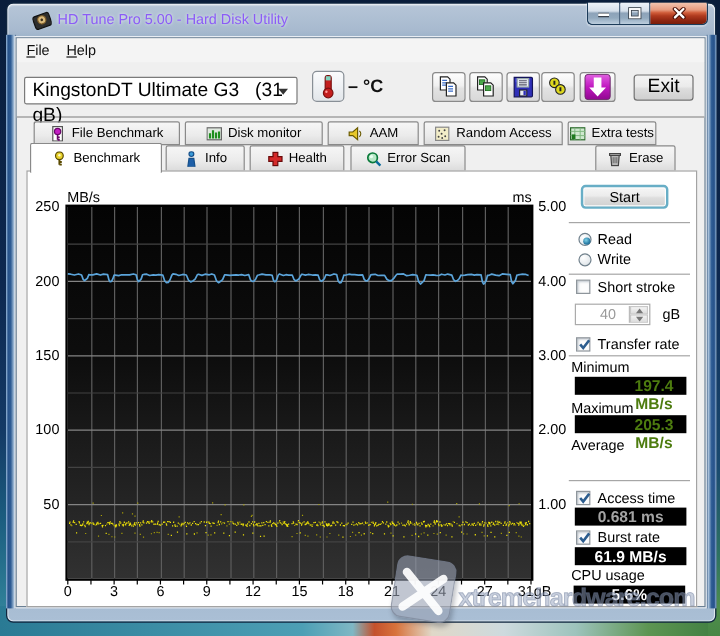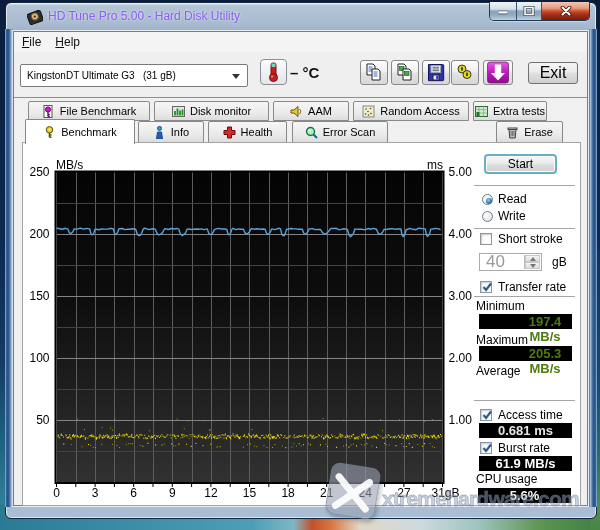--- a/index.html
+++ b/index.html
@@ -31,21 +31,21 @@
  background:linear-gradient(180deg,#f2c6b2 0%,#e69a7e 35%,#d05c39 48%,#b03b1f 62%,#8c2410 85%,#7a1d0a 100%);}
 .glyph{position:absolute;left:50%;top:50%;transform:translate(-50%,-50%);}
 
 #client{left:13px;top:31px;width:575px;height:475px;background:#f0f0f0;border:1px solid #6b8094;box-shadow:0 0 0 1px rgba(255,255,255,0.75);}
 
 #menubar{left:0;top:0;width:573px;height:20px;background:#f4f4f4;font-size:12px;color:#111;}
 #menubar span{display:inline-block;margin-top:3px;}
 #toolbar{left:0;top:20px;width:573px;height:46px;background:#efefef;}
 #tabline{left:0;top:65px;width:573px;height:1px;background:#8f8f8f;}
 #combo{left:6px;top:32px;width:228px;height:23px;background:#fff;border:1px solid #7a7a7a;border-radius:2px;
- font-size:10px;color:#000;line-height:21px;padding-left:6px;}
+ font-size:16px;color:#000;line-height:21px;padding-left:6px;}
 #combo .arr{position:absolute;right:7px;top:9px;width:0;height:0;border-left:4px solid transparent;
  border-right:4px solid transparent;border-top:5px solid #333;}
 .tbtn{border:1px solid #8a8a8a;border-radius:3px;background:linear-gradient(180deg,#fdfdfd 0%,#f0f0f0 45%,#e2e2e2 55%,#d8d8d8 100%);}
 #thm{left:246px;top:27px;width:27px;height:26px;border:1px solid #888f96;border-radius:4px;
  background:linear-gradient(180deg,#fafbfc 0%,#eef1f4 50%,#e2e6ea 100%);}
 #degc{left:276px;top:32px;font-size:15px;font-weight:bold;color:#111;}
 .ib{top:28px;width:28px;height:25px;}
 #exit{left:514px;top:30px;width:50px;height:22px;border:1px solid #707070;border-radius:3px;
  background:linear-gradient(180deg,#f4f4f4 0%,#ebebeb 45%,#dddddd 55%,#cfcfcf 100%);
  font-size:16px;color:#000;text-align:center;line-height:20px;}
@@ -66,24 +66,24 @@
  box-shadow:inset 0 0 0 1px #fdfdfd;font-size:12px;text-align:center;line-height:16px;color:#000;}
 .lab{position:absolute;font-size:12px;color:#000;z-index:3;}
 .radio{position:absolute;width:11px;height:11px;border-radius:50%;z-index:3;
  border:1px solid #70808c;background:radial-gradient(circle at 35% 30%,#fff 0%,#e8ecef 60%,#cfd8dd 100%);}
 .cb{position:absolute;width:12px;height:12px;z-index:3;border:1px solid #8e959b;background:#fdfdfd;
  box-shadow:inset 1px 1px 2px rgba(120,135,150,0.45);}
 .cb svg{position:absolute;left:0px;top:-2px;}
 .blackbox{position:absolute;left:465px;width:93px;height:15px;background:#000;z-index:3;
  font-size:13px;font-weight:bold;text-align:center;line-height:15px;}
 .vblue{color:#4d7c0f;padding-left:39px;}
-.vyel{color:#e5e5e5;}
+.vyel{color:#a3a3a3;}
 .vwhite{color:#fff;}
 #spin{left:465px;top:221px;width:63px;height:18px;border:1px solid #ababab;background:#fff;z-index:3;
- font-size:17px;color:#9a9a9a;line-height:16px;padding-left:6px;}
+ font-size:12px;color:#9a9a9a;line-height:16px;padding-left:20px;}
 #spinbtn{position:absolute;right:1px;top:1px;width:16px;height:14px;border-left:1px solid #bbb;}
 #spinbtn div{height:7px;background:linear-gradient(180deg,#f4f4f4,#ddd);border:1px solid #c8c8c8;position:relative;}
 #spinbtn i{position:absolute;left:4px;width:0;height:0;border-left:3px solid transparent;border-right:3px solid transparent;}
 
 #wmtile{left:328px;top:465px;width:50px;height:52px;background:rgba(152,160,178,0.60);border-radius:9px;
  transform:rotate(9deg);z-index:9;border:1px solid rgba(104,112,130,0.45);box-shadow:2px 3px 4px rgba(40,45,60,0.30);}
 #wmtext{left:382px;top:487px;z-index:9;font-size:21px;font-weight:bold;letter-spacing:-0.8px;
  color:rgba(148,162,190,0.50);-webkit-text-stroke:0.8px rgba(105,120,150,0.45);}
 </style></head><body>
 <div class="abs" id="deskbot"></div>

